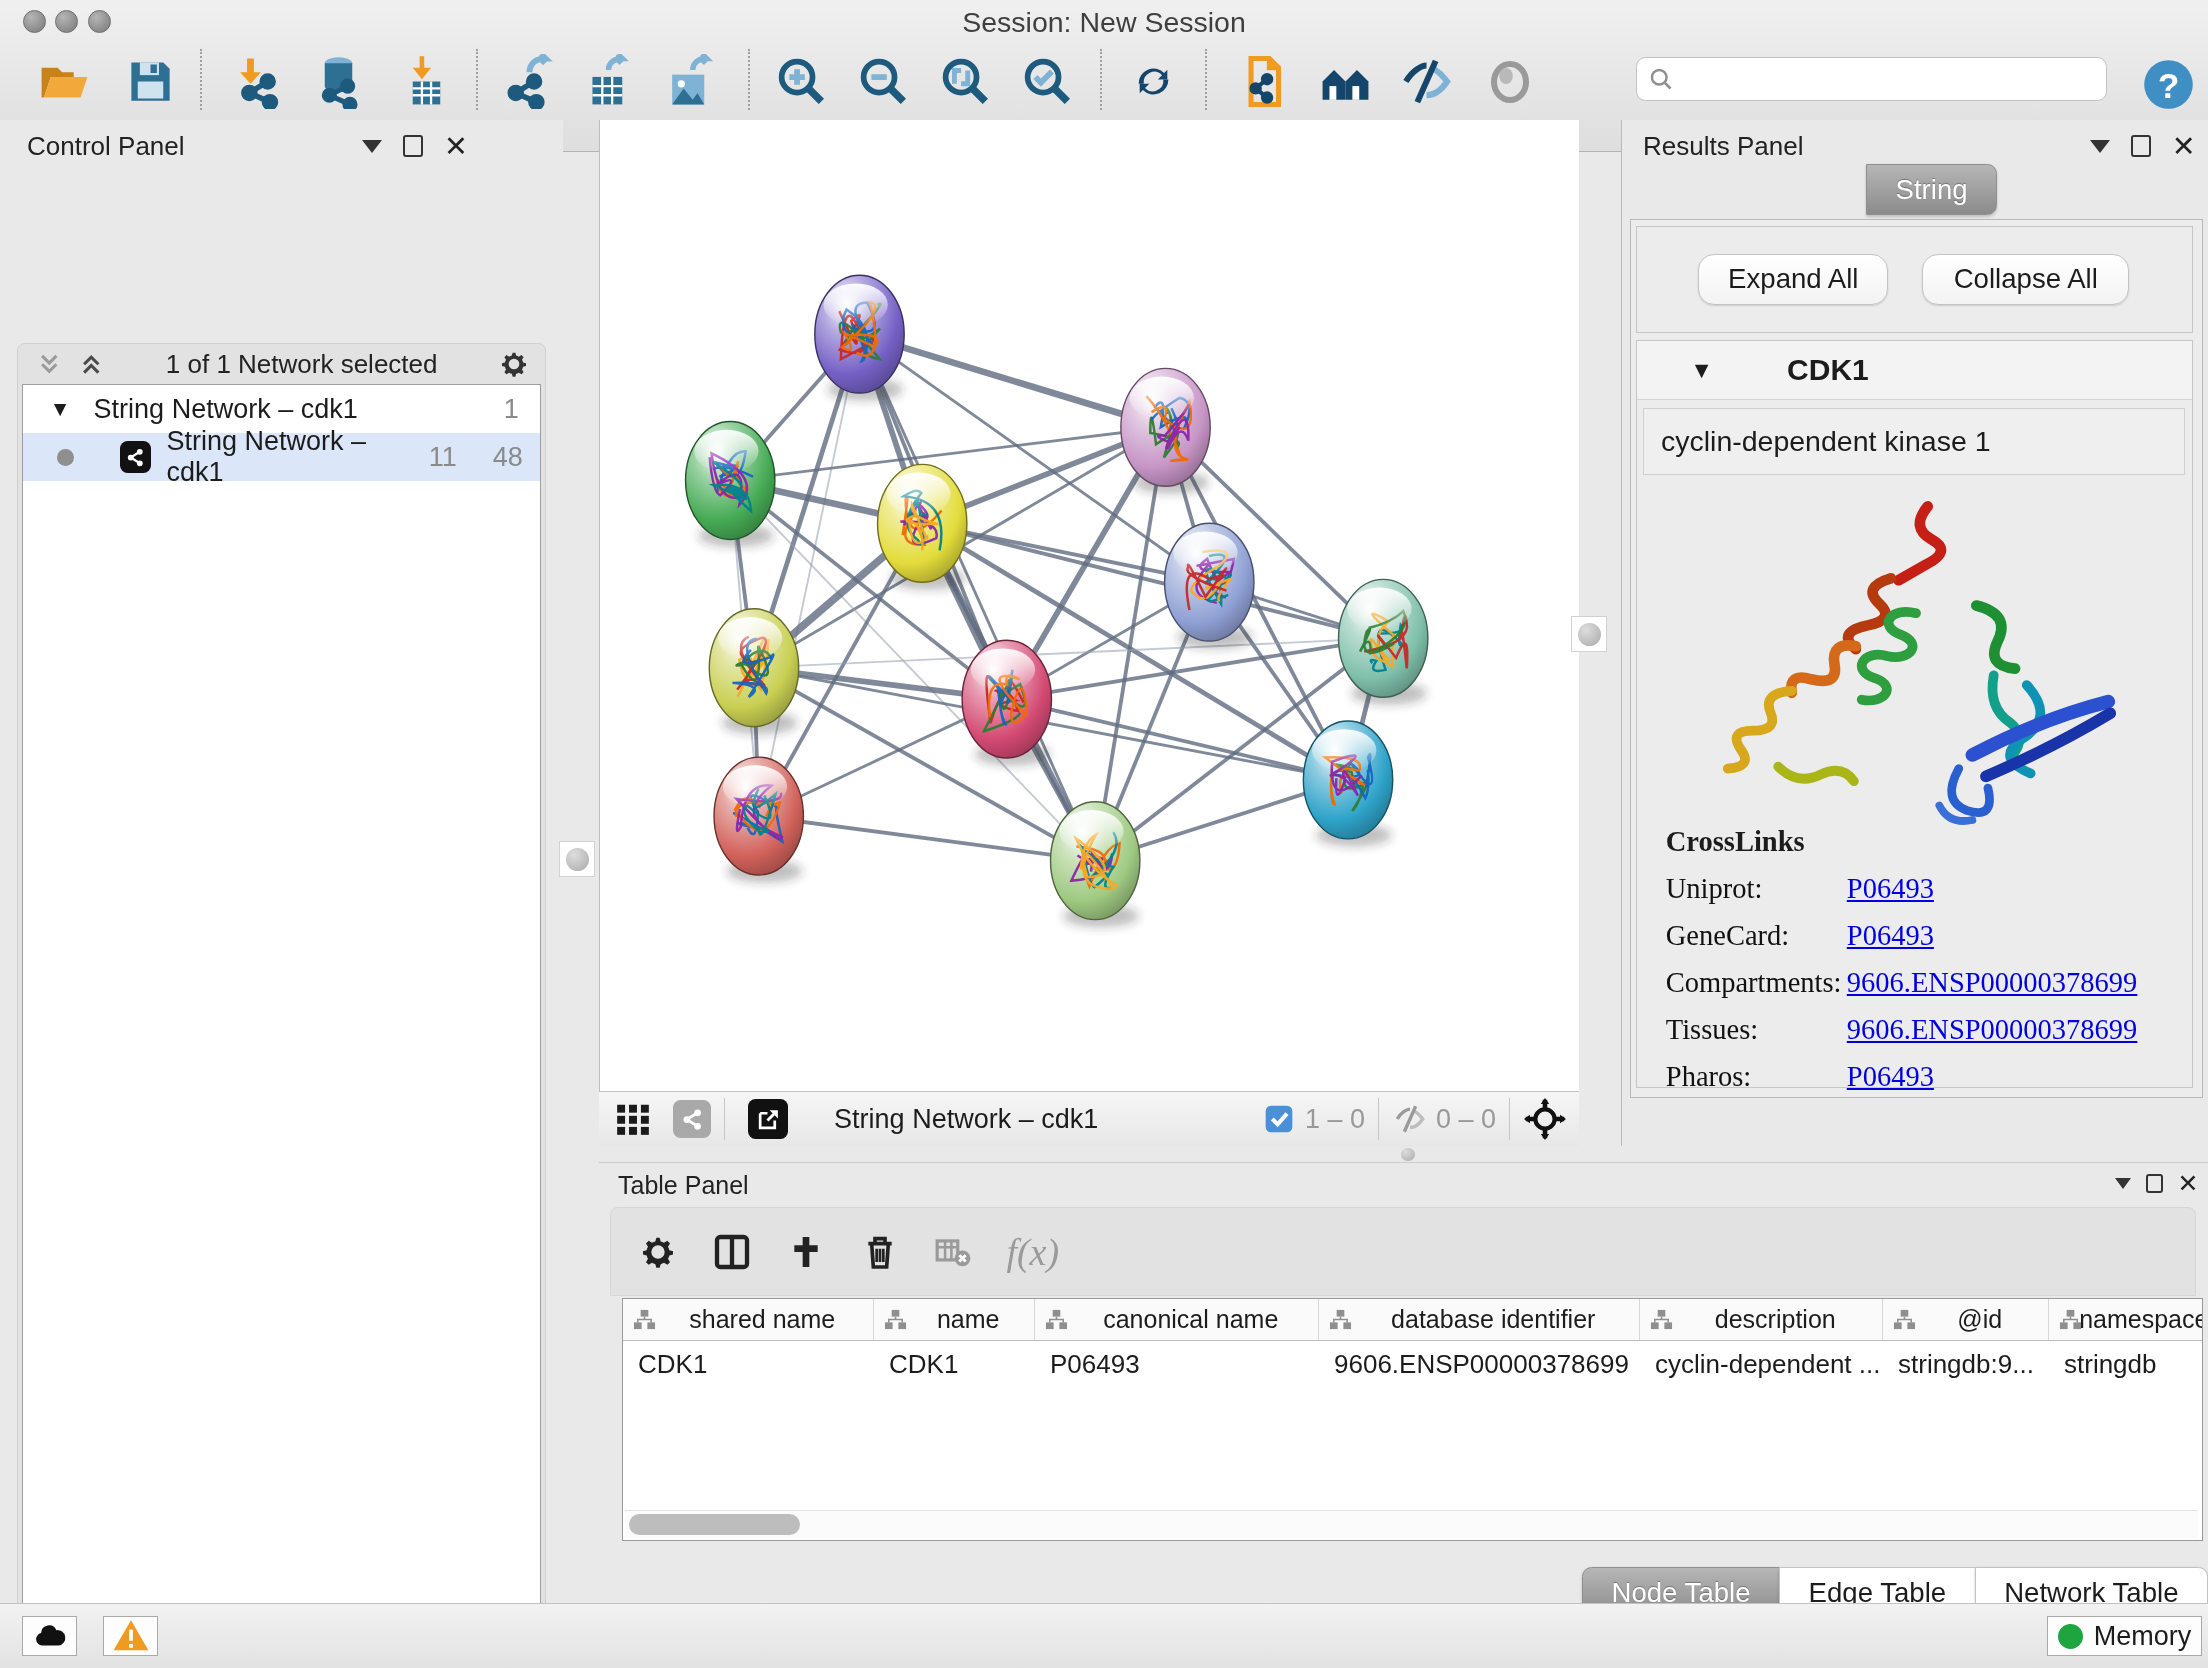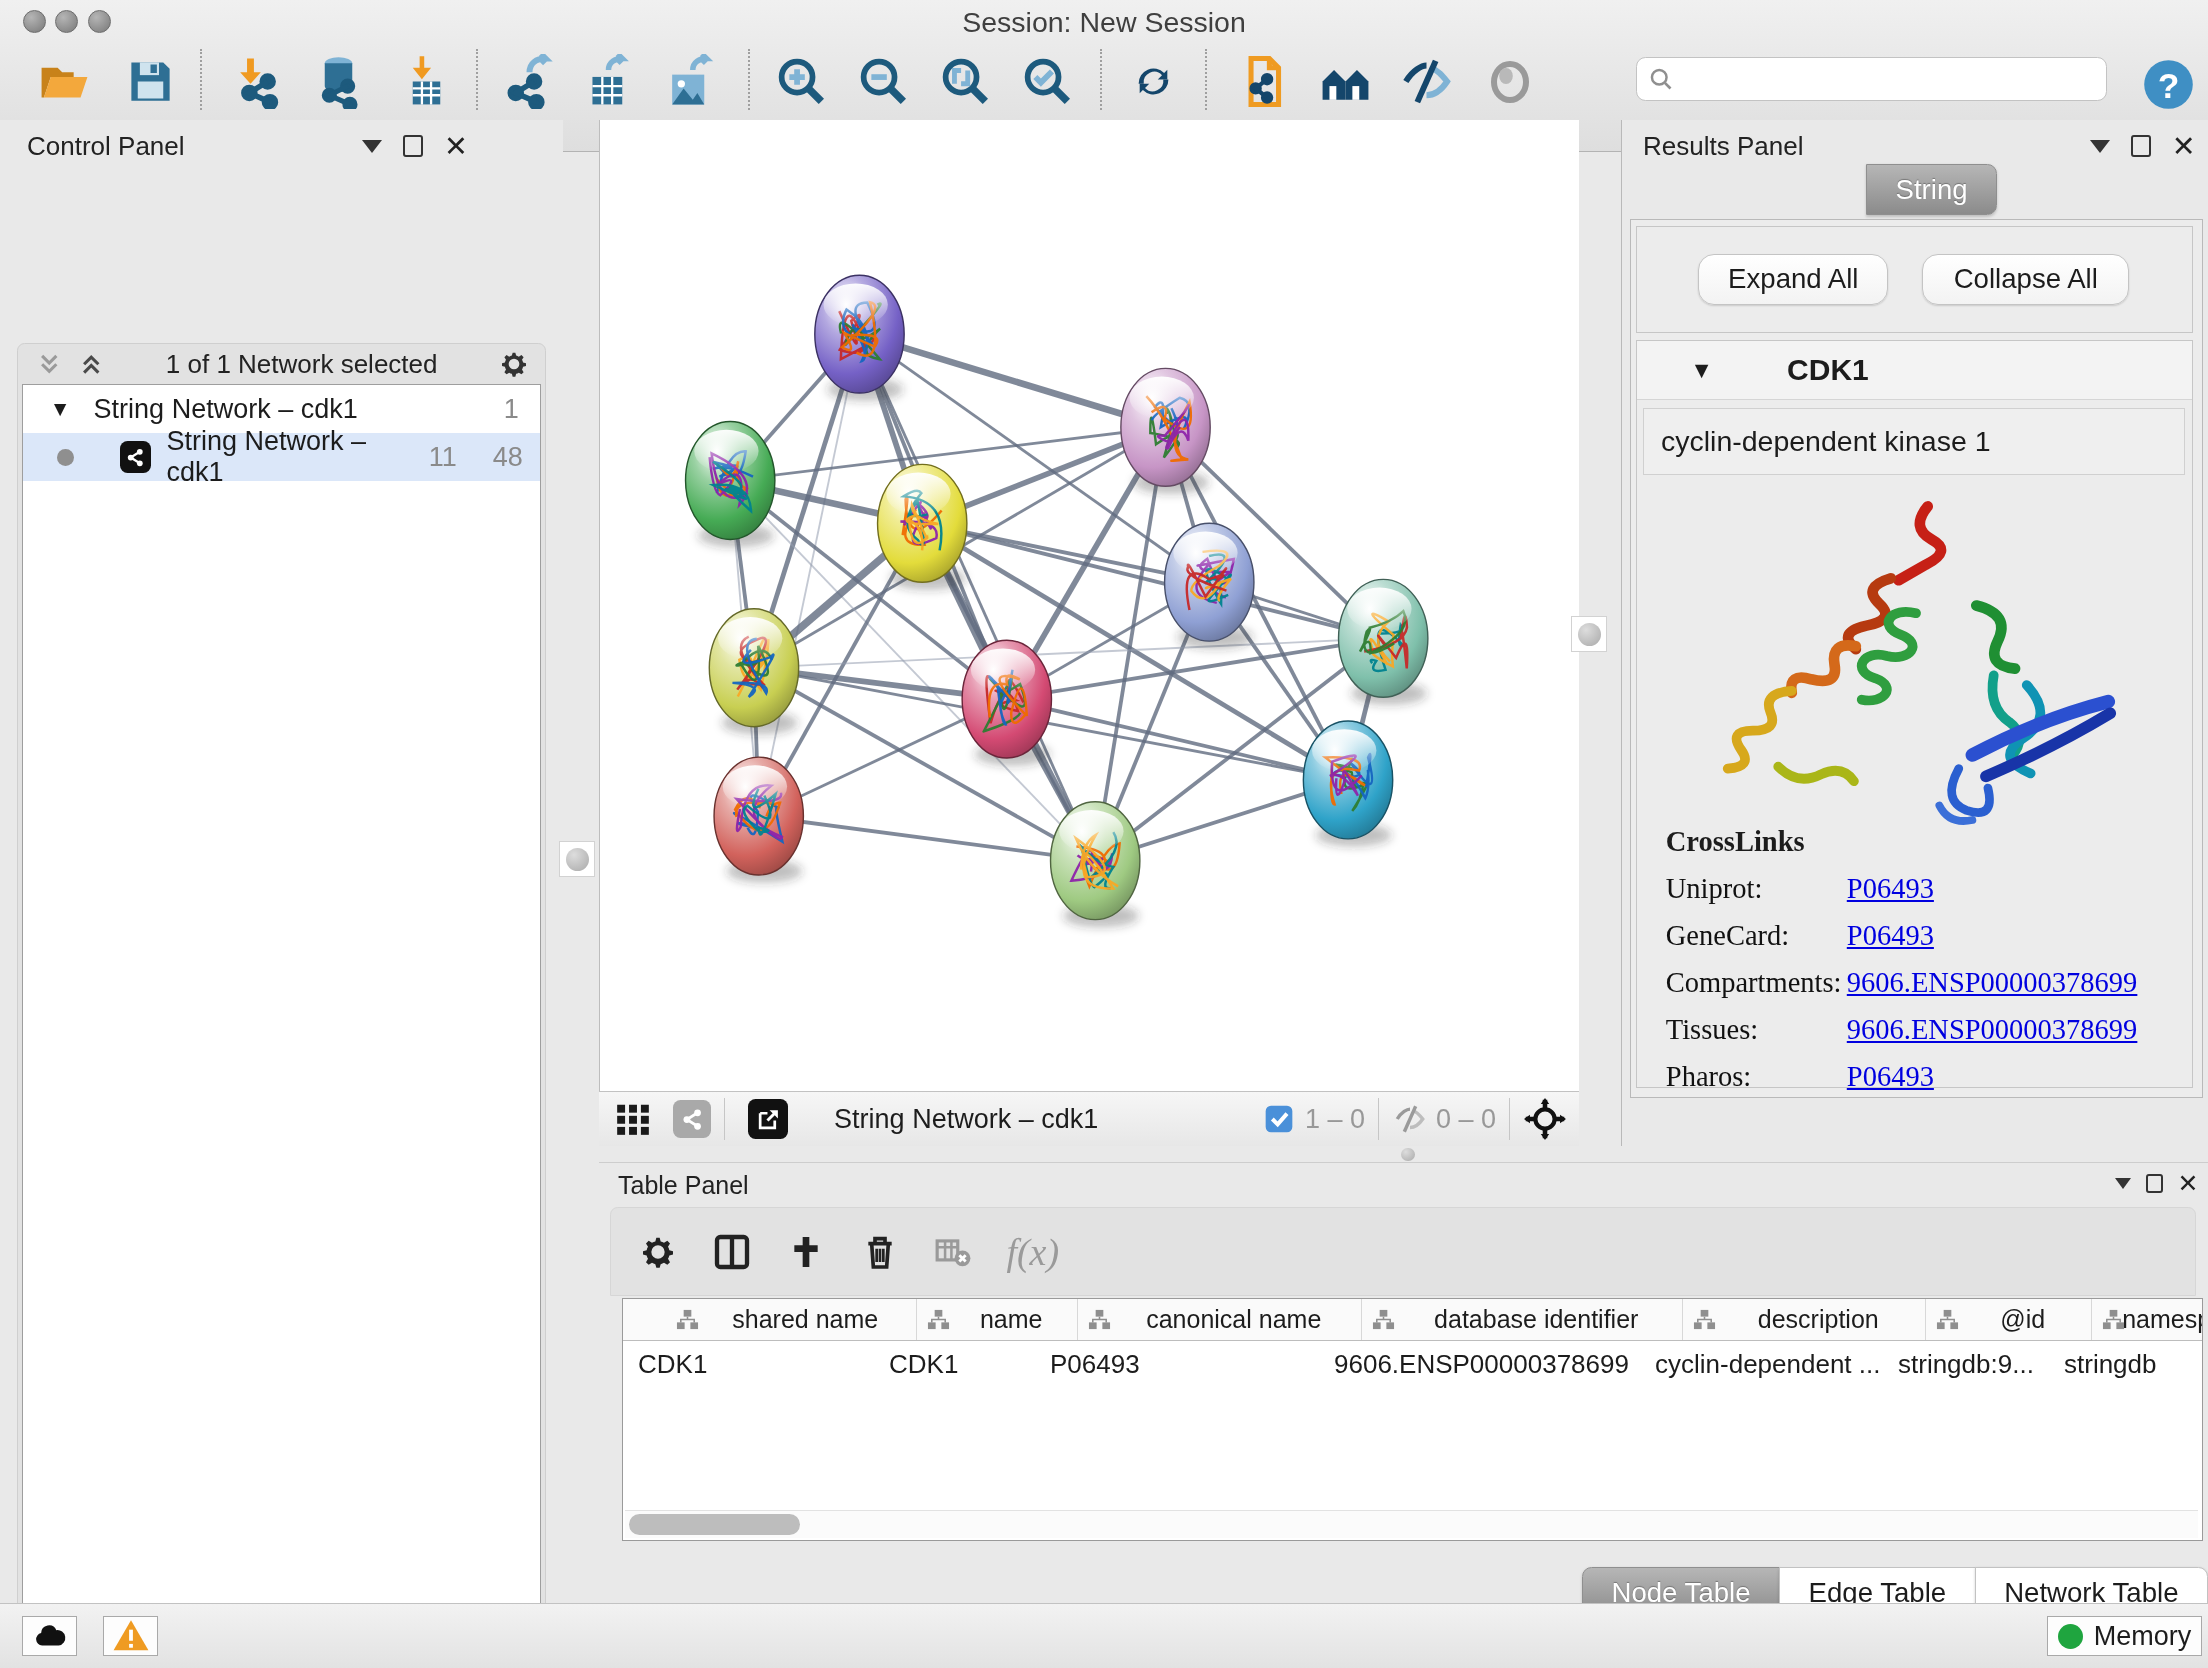--- a/index.html
+++ b/index.html
@@ -80,21 +80,21 @@
   .xrow .xl{width:181px;color:#111;}
   .xrow a{color:#0000e0;text-decoration:underline;}
   
   #table-panel{position:absolute;left:599px;top:1162px;width:1609px;height:440px;background:#e9e9e9;
                border-top:1px solid #cdcdcd;}
   #tp-toolbar{position:absolute;left:11.4px;top:44px;width:1586px;height:89px;background:#e2e2e2;
               border:1px solid #d6d6d6;border-radius:7.6px 7.6px 0 0;display:flex;align-items:center;
               gap:34px;padding-left:27px;}
   #tp-table{position:absolute;left:23px;top:135px;width:1581px;height:243px;background:#fff;
             border:1.9px solid #9a9a9a;overflow:hidden;}
-  #tp-head{display:flex;height:42px;background:#fafafa;border-bottom:1.9px solid #bdbdbd;padding-left:43px;}
+  #tp-head{display:flex;height:42px;background:#fafafa;border-bottom:1.9px solid #bdbdbd;}
   .th{position:relative;display:flex;align-items:center;justify-content:center;font-size:25px;
       border-right:1px solid #d8d8d8;flex:none;overflow:hidden;}
   .th svg{position:absolute;left:9.5px;}
   #tp-row{display:flex;height:46px;}
   .td{display:flex;align-items:center;font-size:26px;padding-left:15px;flex:none;overflow:hidden;
       white-space:nowrap;}
   #tp-hscroll{position:absolute;left:1.9px;bottom:1.9px;width:1573px;height:28.5px;background:#fbfbfb;
               border-top:1px solid #e2e2e2;}
   #tp-thumb{position:absolute;left:3.8px;top:3.8px;width:171px;height:21px;border-radius:10.5px;background:#bdbdbd;}
   #tp-tabs{position:absolute;left:0;width:100%;top:404px;display:flex;justify-content:flex-end;text-decoration:underline;}

